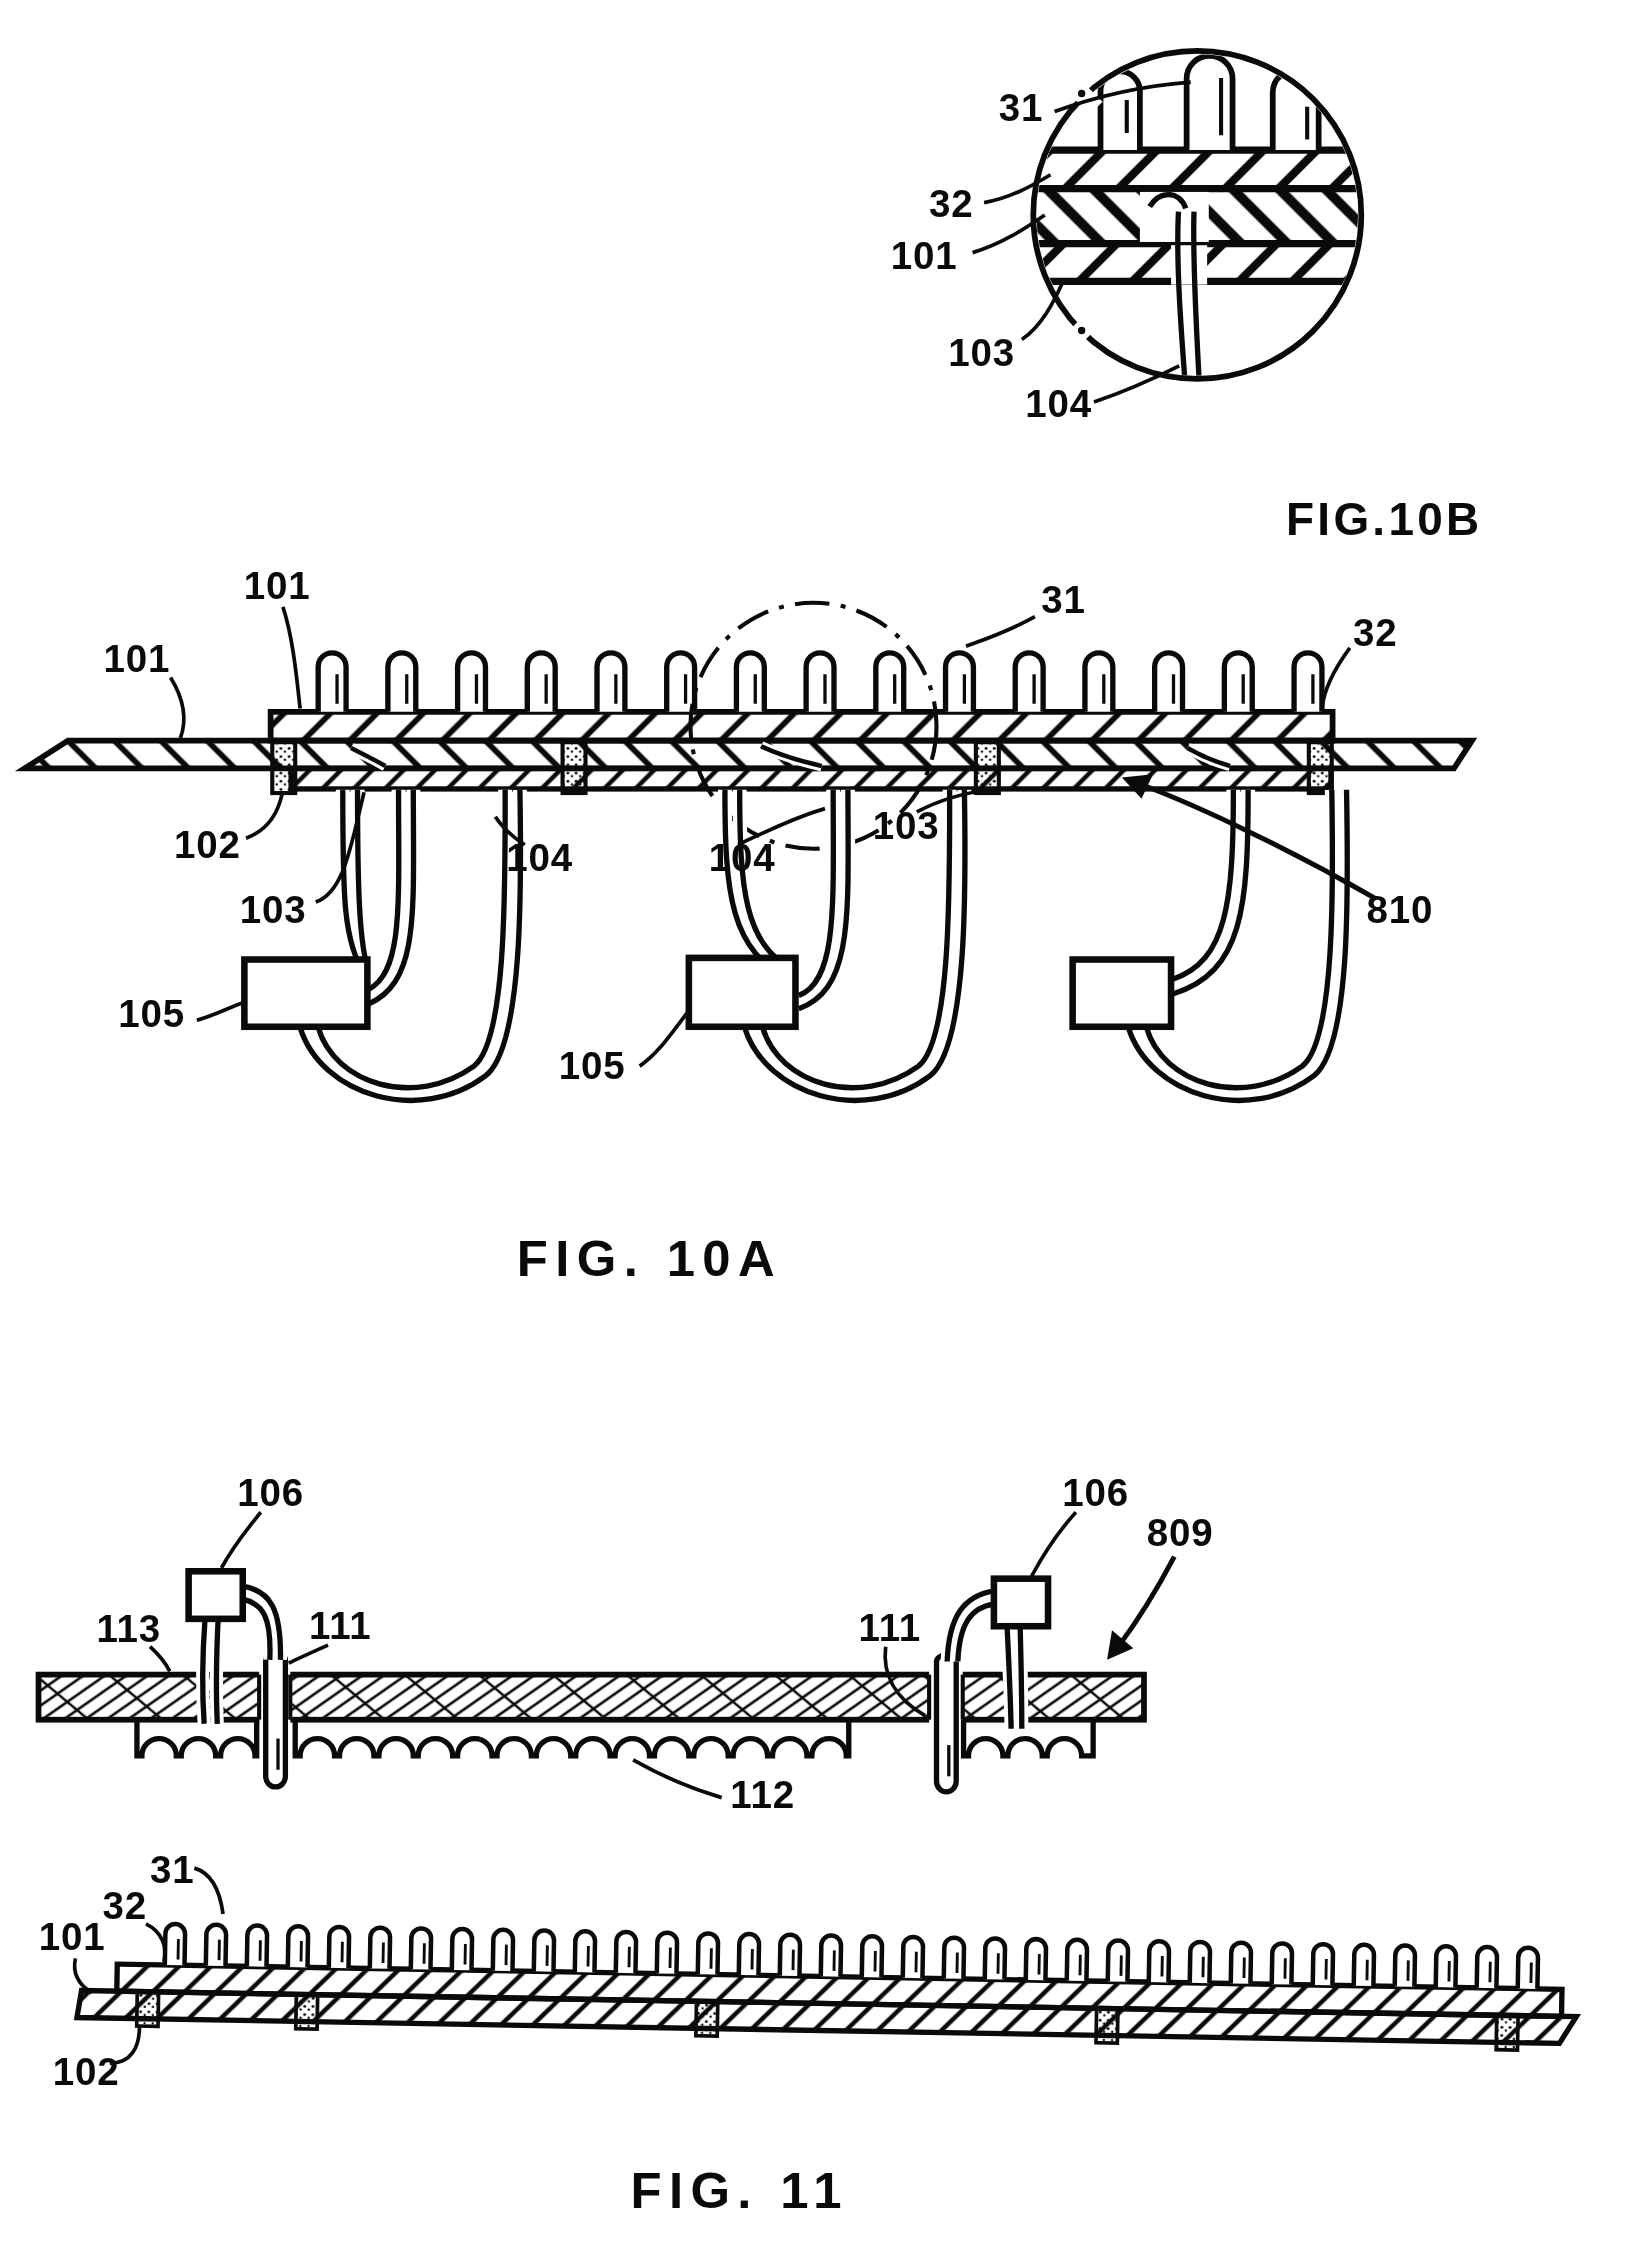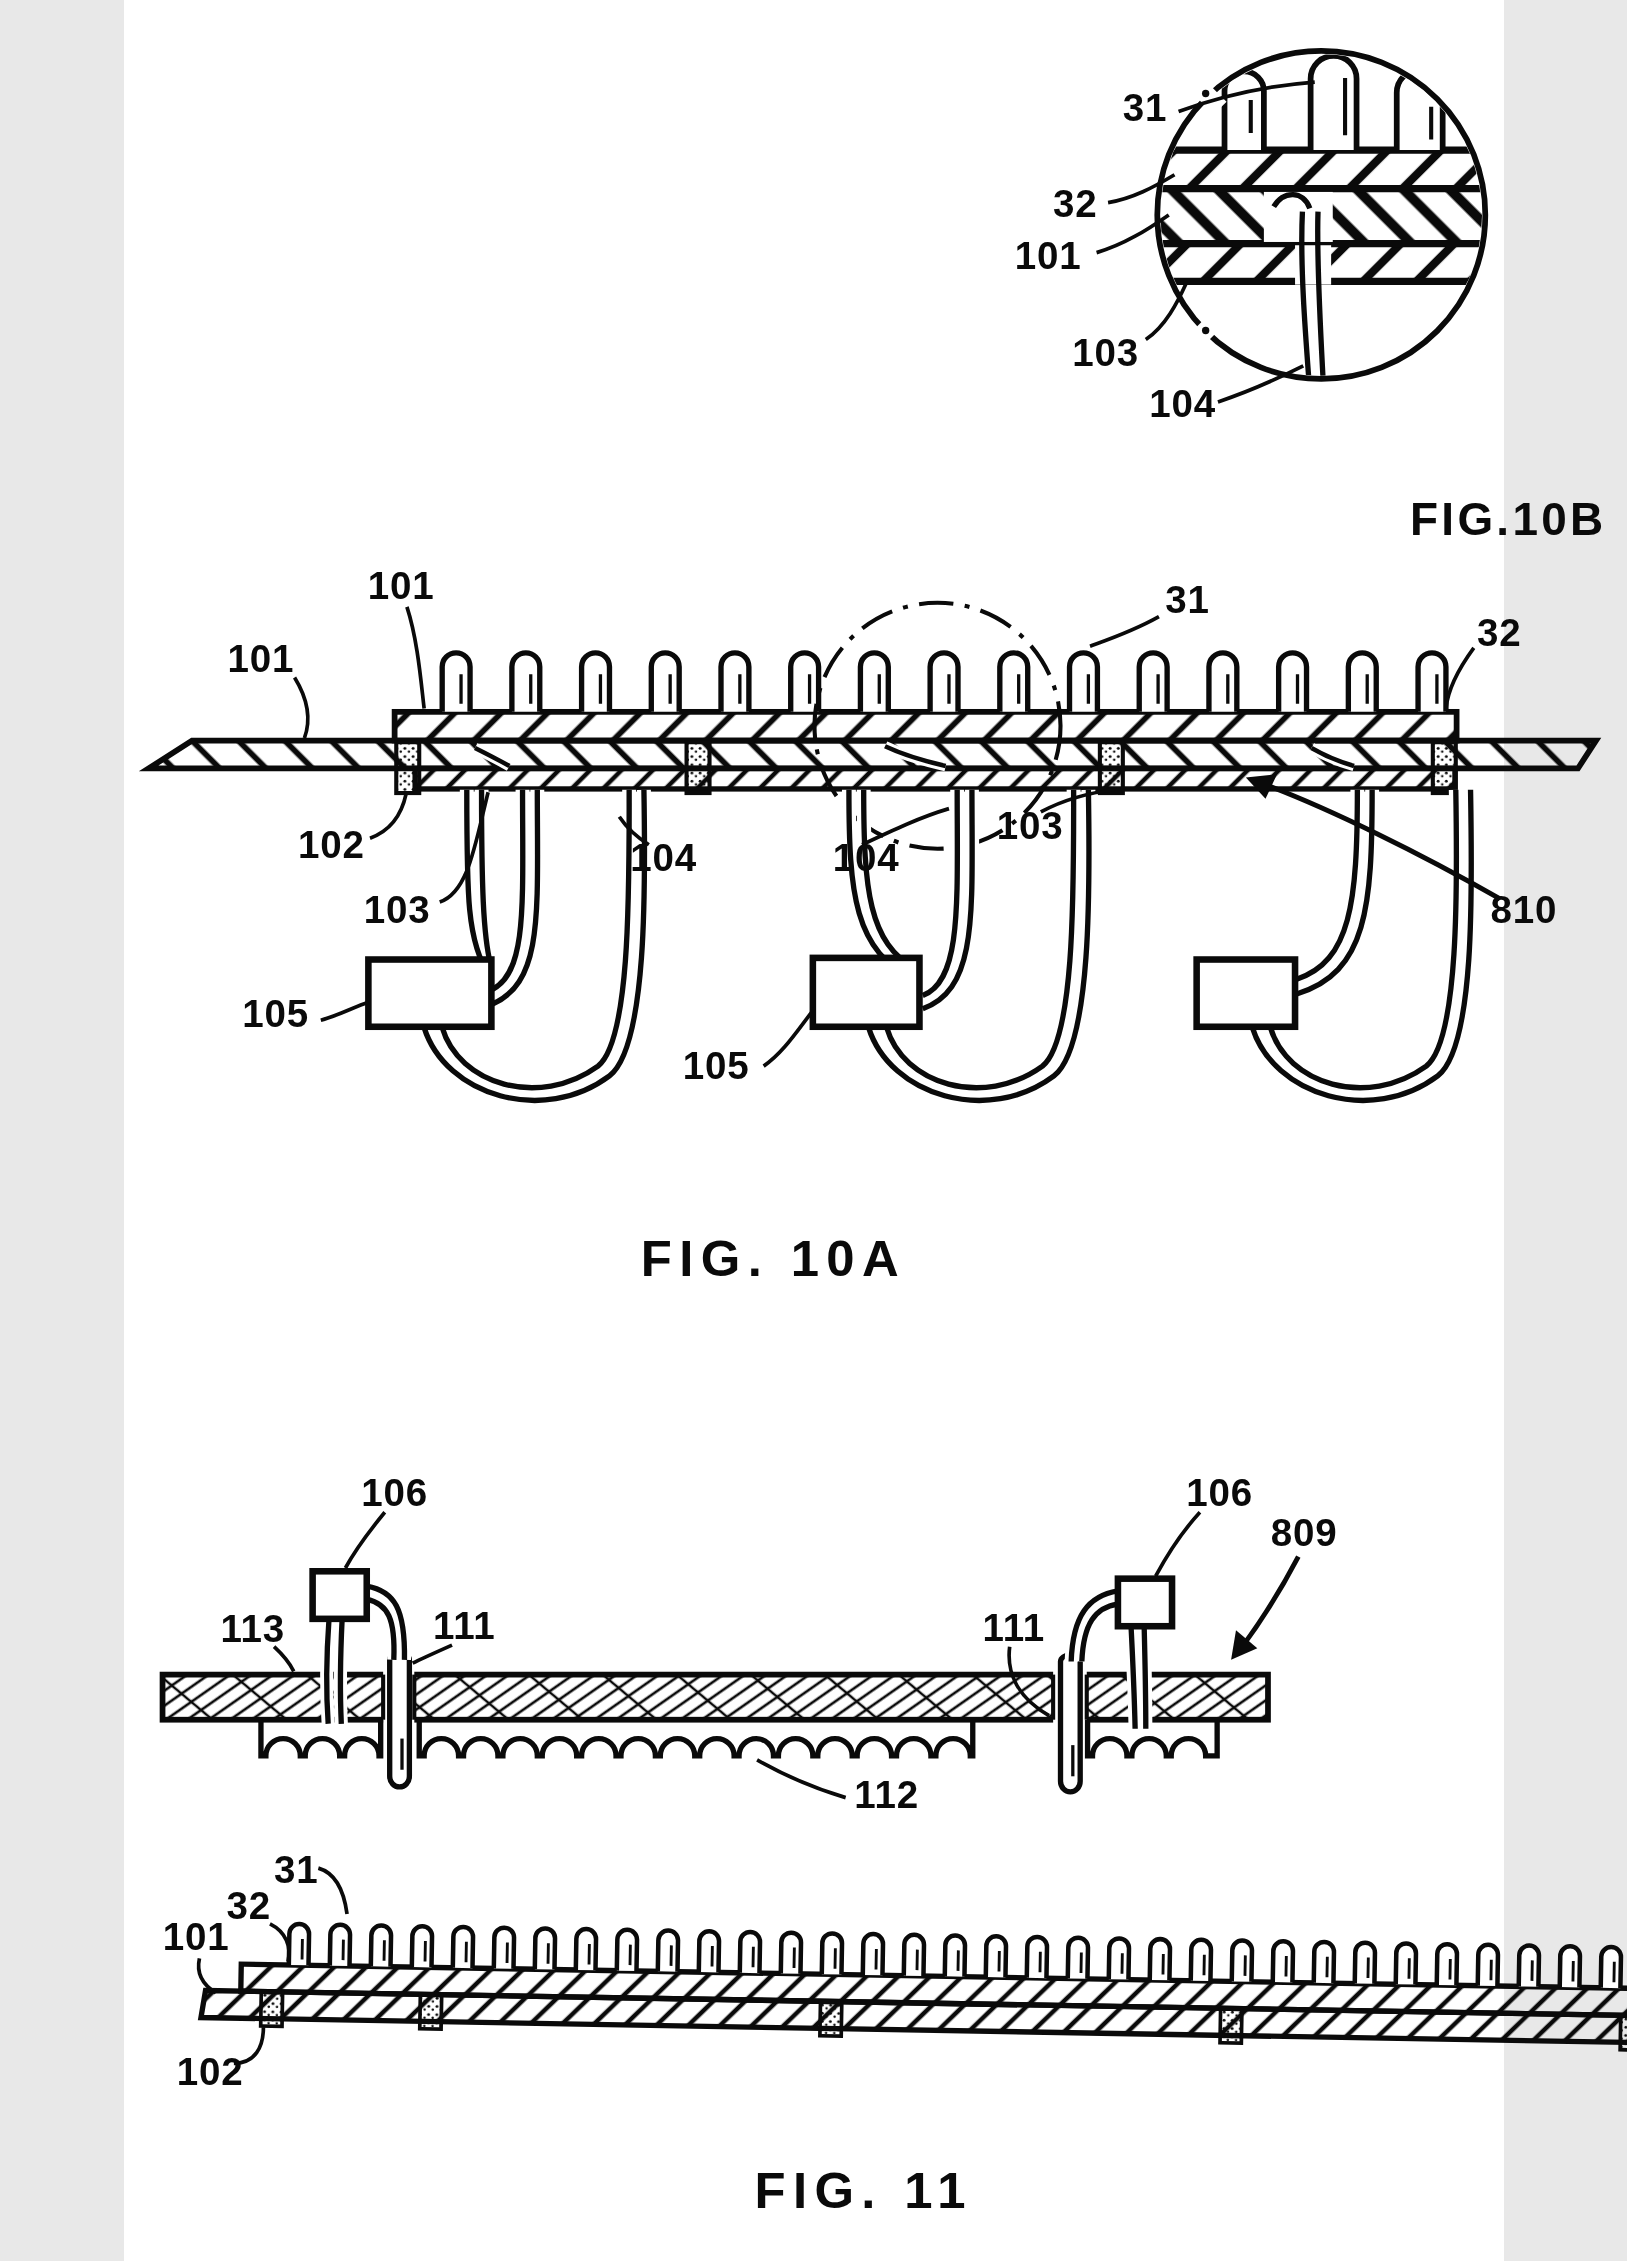--- a/index.html
+++ b/index.html
@@ -1,16 +1,16 @@
 <!DOCTYPE html>
 <html style="font-size:13px"><head>
 <meta charset="utf-8">
 <style>
   html,body{margin:0;padding:0;background:#e8e8e8;}
-  #sheet{width:1380px;height:2261px;background:#ffffff;position:relative;margin:0 auto;
+  #sheet{width:1627px;height:2261px;background:#ffffff;position:relative;margin:0 auto;
          font-family:"Liberation Sans", sans-serif;}
   svg{display:block;}
   text{fill:#0a0a0a;font-family:"Liberation Sans", sans-serif;font-weight:bold;}
   .lbl{font-size:47px;letter-spacing:1px;}
   .cap{font-size:62px;letter-spacing:9px;}
   .cap2{font-size:56px;letter-spacing:4px;}
 </style>
 </head>
 <body>
 

